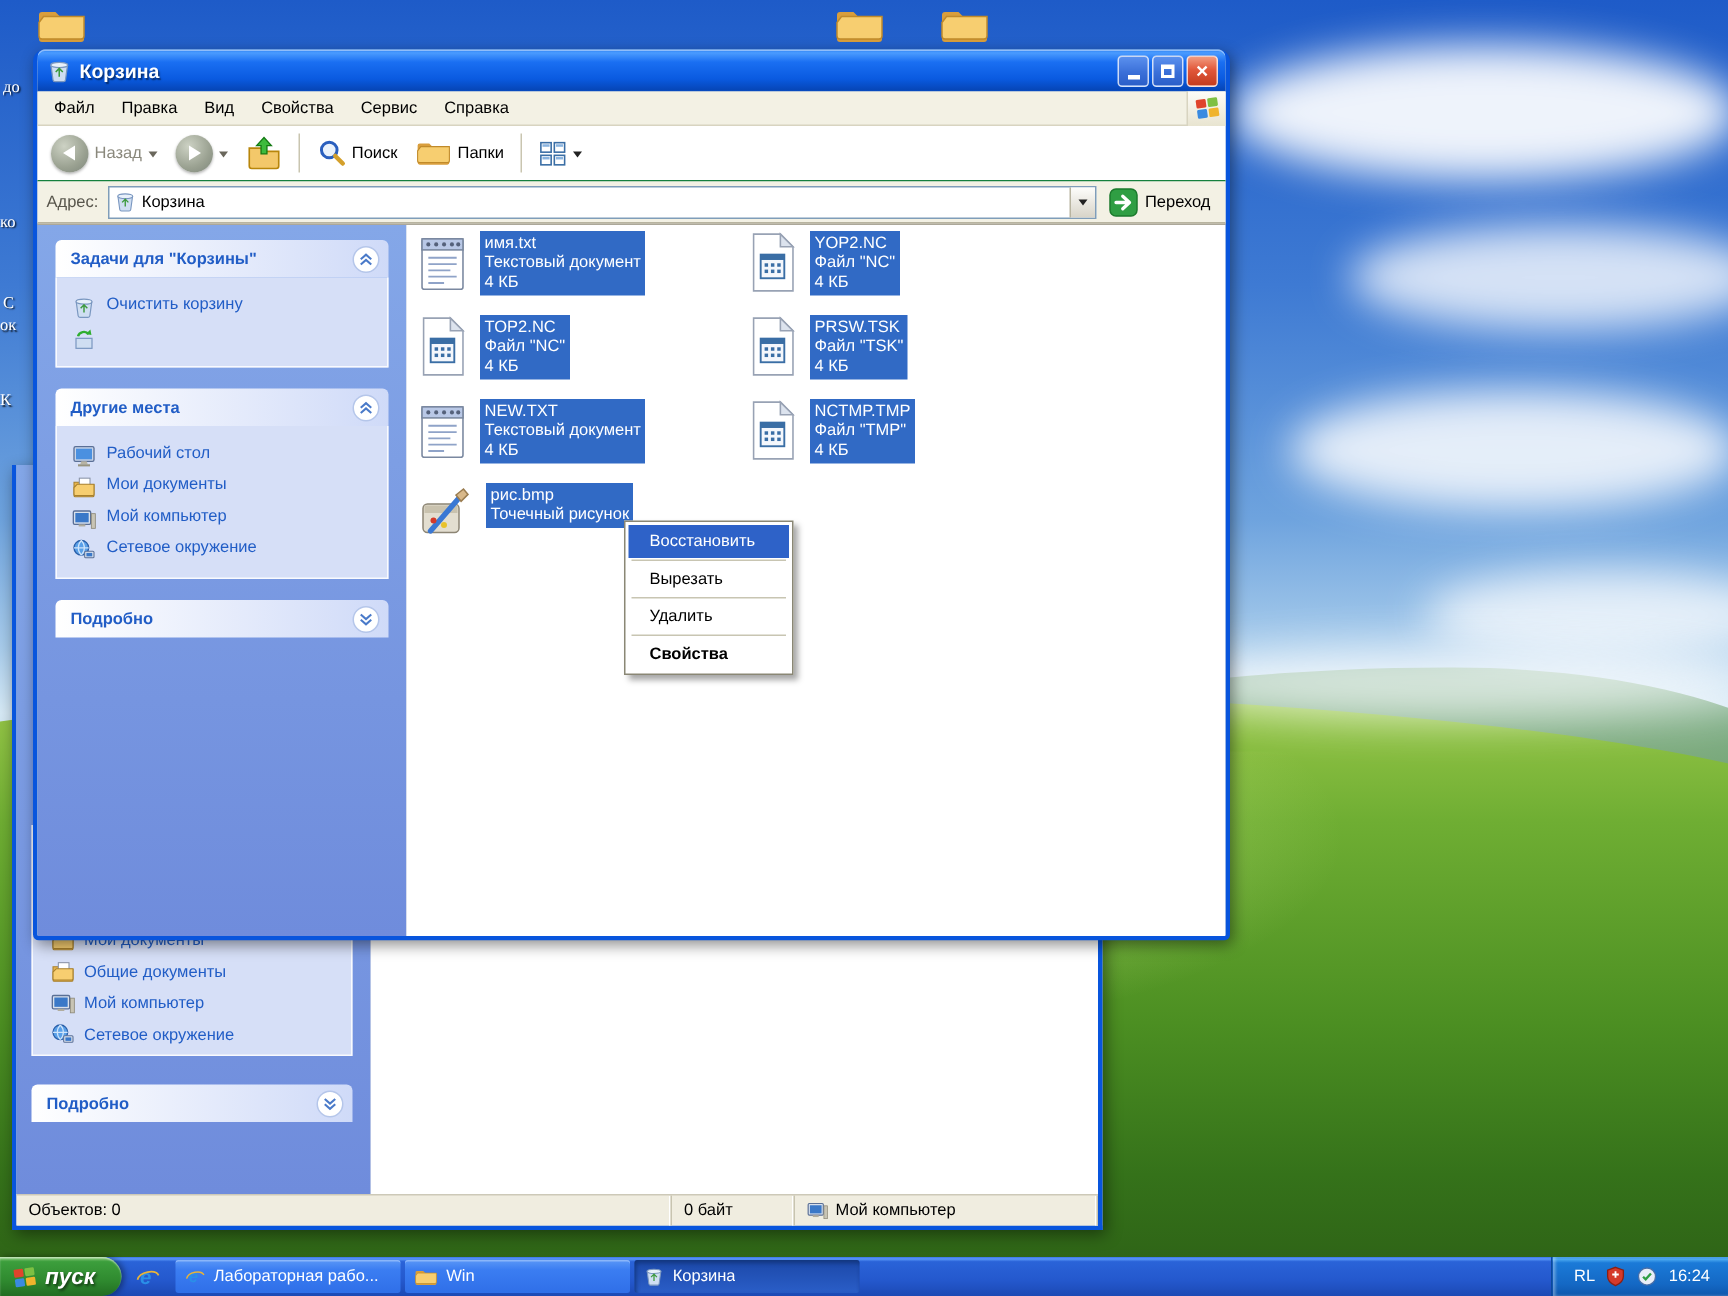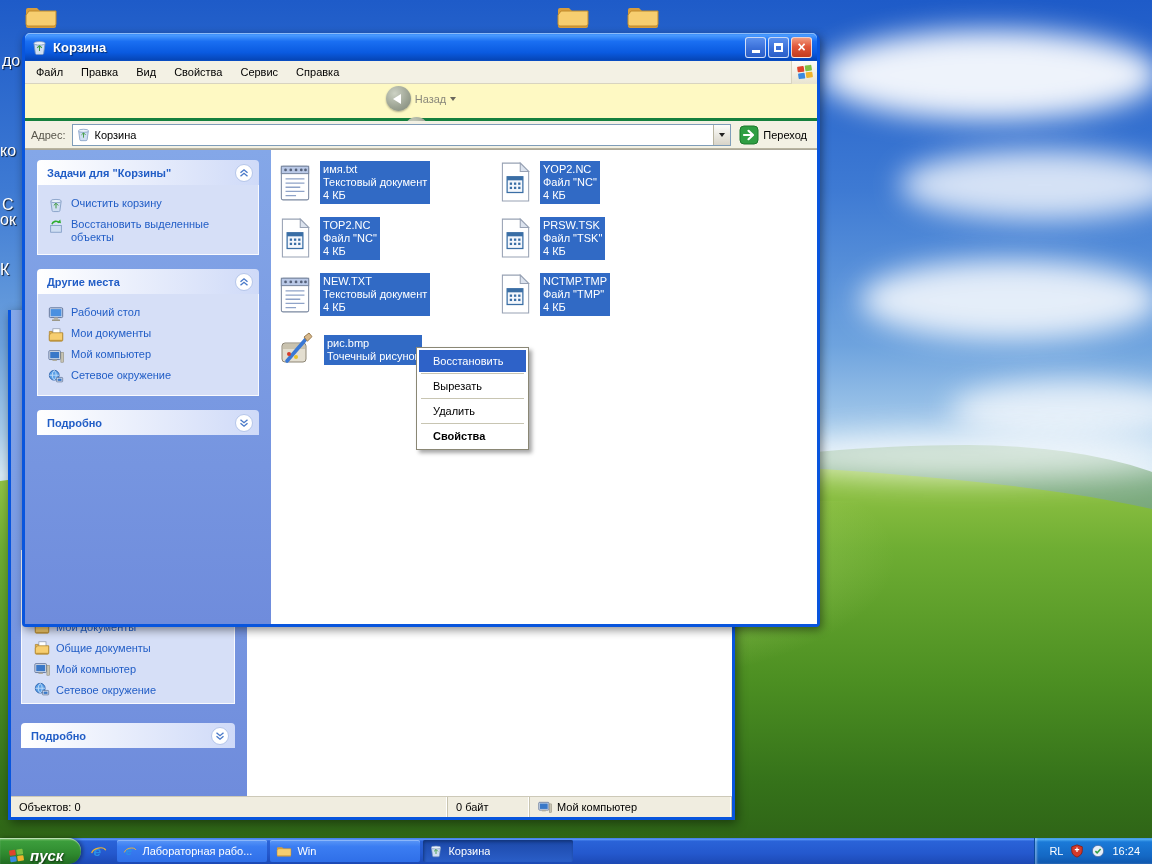--- a/index.html
+++ b/index.html
@@ -19,21 +19,21 @@
     background:radial-gradient(ellipse at 50% 30%, rgba(220,240,150,.55), rgba(220,240,150,0) 70%); }
   .cloud { position:absolute; background:rgba(255,255,255,.92); border-radius:50%; filter:blur(14px); }
   .c1 { left:820px; top:30px; width:340px; height:90px; }
   .c2 { left:900px; top:150px; width:280px; height:70px; opacity:.85; }
   .c3 { left:860px; top:260px; width:300px; height:80px; opacity:.9; }
   .c4 { left:950px; top:380px; width:240px; height:60px; opacity:.8; }
   .c5 { left:760px; top:430px; width:420px; height:50px; opacity:.7; }
   .haze { position:absolute; left:720px; right:0; top:470px; height:60px; background:rgba(255,255,255,.55); filter:blur(16px); }
 
   .desk-folder { position:absolute; width:34px; height:28px; }
-  .edge-label { position:absolute; color:#fff; text-shadow:1px 1px 1px rgba(0,0,0,.8); font-size:16px; }
+  .edge-label { position:absolute; color:#fff; text-shadow:1px 1px 1px rgba(0,0,0,.8); font-size:11px;font-family:Liberation Serif, serif; }
 
   svg.ic { display:block; }
 
   
   .xpwin { background:#ece9d8; border:3px solid #0855dd; border-top:none; box-shadow:2px 3px 10px rgba(0,0,0,.45); }
 
   
   .bgwin { position:absolute; left:8px; top:310px; width:727px; height:510px; z-index:1; }
   .bgwin-body { position:absolute; left:0; right:0; top:0; bottom:21px; display:flex; }
   .bg-side { width:236px; background:linear-gradient(180deg,#84a7e8 0%,#6f8cdc 100%); position:relative; }
@@ -64,21 +64,21 @@
   .tb-btn.close { background:linear-gradient(180deg,#f19a7e 0%,#e1573a 45%,#c33b1e 100%); }
   .gl-min { width:8px; height:3px; background:#fff; margin-top:9px; }
   .gl-max { width:9px; height:9px; border:2px solid #fff; border-top-width:3px; }
   .gl-close { color:#fff; font-size:14px; font-weight:bold; line-height:1; }
 
   .menubar { height:23px; background:#f3f1e4; border-bottom:1px solid #d8d4c0; display:flex; align-items:center; padding-left:2px; }
   .menu-item { padding:3px 9px; cursor:pointer; }
   .menu-logo { margin-left:auto; width:26px; height:23px; display:flex; align-items:center; justify-content:center;
     border-left:1px solid #d8d4c0; background:linear-gradient(180deg,#fdfcf8,#e8e4d0); }
 
-  .toolbar { height:37px; background:#fef9c3; border-bottom:3px solid #15803d; display:flex; align-items:center; padding:0 4px; gap:2px;flex-direction:column; }
+  .toolbar { height:37px; background:#ffffff; border-bottom:1px solid #15803d; display:flex; align-items:center; padding:0 4px; gap:2px; }
   .tool { display:flex; align-items:center; gap:4px; padding:2px 5px; border-radius:3px; cursor:pointer; }
   .tool.disabled { cursor:default; }
   .nav-circle { width:25px; height:25px; border-radius:50%; display:flex; align-items:center; justify-content:center;
     background:radial-gradient(circle at 35% 30%, #cdd2c4, #9aa191 60%, #7c857a); box-shadow:0 1px 2px rgba(0,0,0,.3); }
   .arr-l { width:0; height:0; border:5px solid transparent; border-right:8px solid #fff; border-left:0; margin-left:-2px; }
   .arr-r { width:0; height:0; border:5px solid transparent; border-left:8px solid #fff; border-right:0; margin-right:-2px; }
   .lbl-dis { color:#8a887c; }
   .dd { width:0; height:0; border:3px solid transparent; border-top:4px solid #6a675c; margin-top:4px; }
   .dd-dark { border-top-color:#222; }
   .tsep { width:1px; height:26px; background:#c9c5b0; box-shadow:1px 0 0 #fff; margin:0 4px; }
@@ -97,36 +97,36 @@
   .panel-hd { height:25px; background:linear-gradient(90deg,#ffffff 0%,#cfdaf8 100%); border-radius:4px 4px 0 0;
     display:flex; align-items:center; justify-content:space-between; padding:0 6px 0 10px; color:#215dc6; font-weight:bold; cursor:pointer; }
   .chev { width:18px; height:18px; border-radius:50%; background:#fff; border:1px solid #b5c6ea;
     display:flex; align-items:center; justify-content:center; }
   .panel-bd { background:#d6dff7; border:1px solid rgba(255,255,255,.85); border-top:none; padding:7px 6px 5px 10px; }
   .task-link { display:flex; align-items:flex-start; gap:7px; color:#215dc6; margin:5px 0; cursor:pointer; line-height:13px; }
   .task-link svg { flex:0 0 auto; margin-top:0; }
 
   .filearea { flex:1; background:#fff; position:relative; padding:4px 0 0 6px; }
   .tiles { display:grid; grid-template-columns:220px 220px; grid-auto-rows:56px; }
-  .tile { display:flex; align-items:center; gap:7px; cursor:pointer; }
+  .tile { display:flex; align-items:flex-start; gap:7px; cursor:pointer; }
   .tile-text { display:inline-block; padding:2px 3px; line-height:13px; background:#316ac5; color:#fff; }
 
   .ctx { position:absolute; left:145px; top:197px; width:113px; background:#fff; border:1px solid #8a8775;
     box-shadow:3px 3px 4px rgba(0,0,0,.35); padding:2px; z-index:20; }
   .ctx-item { height:22px; display:flex; align-items:center; padding-left:14px; cursor:pointer; }
   .ctx-item.hl { background:#2e62c8; color:#fff; }
   .ctx-item.bold { font-weight:bold; }
   .ctx-sep { height:1px; background:#c8c5b2; margin:1px 2px; }
 
   .statusbar { height:22px; background:#f0ede0; border-top:1px solid #cdc9b8; display:flex; align-items:center; gap:6px; padding:0 8px; }
 
   
   .taskbar { position:absolute; left:0; right:0; bottom:0; height:26px; z-index:50; display:flex; align-items:stretch;
     background:linear-gradient(180deg,#3a74e8 0%,#5a97f8 5%,#2a63d8 12%,#2458cd 60%,#1c49b4 100%); }
-  .start { display:flex; align-items:flex-end; gap:5px; padding:0 18px 0 8px; border-radius:0 13px 13px 0; cursor:pointer;
+  .start { display:flex; align-items:center; gap:5px; padding:0 18px 0 8px; border-radius:0 13px 13px 0; cursor:pointer;
     background:linear-gradient(180deg,#8fce7d 0%,#3c9e3c 12%,#2f8a2f 60%,#226d22 100%);
     box-shadow:2px 0 4px rgba(0,0,0,.4), inset 0 1px 1px rgba(255,255,255,.5); }
   .start-label { color:#fff; font-weight:bold; font-style:italic; font-size:15px; text-shadow:1px 1px 2px rgba(0,0,0,.6); }
   .ql { display:flex; align-items:center; padding:0 9px; gap:6px; }
   .tbtn { width:150px; margin:2px 2px 2px 1px; border-radius:2px; display:flex; align-items:center; gap:5px; padding:0 6px;
     color:#fff; cursor:pointer; white-space:nowrap; overflow:hidden;
     background:linear-gradient(180deg,#5a97f7 0%,#3b7df2 30%,#2f6fe8 100%); box-shadow:inset 0 1px 0 #8ab6fa; }
   .tbtn.active { background:linear-gradient(180deg,#1c48a8 0%,#2a5ec8 100%); box-shadow:inset 1px 2px 3px #12367e; }
   .tbtn span { overflow:hidden; text-overflow:ellipsis; }
   .tray { margin-left:auto; display:flex; align-items:center; gap:7px; padding:0 12px 0 14px; color:#fff;
@@ -456,21 +456,20 @@
             <div class="task-link">
               <svg class="ic" width="16" height="16">
                   <use href="#i-recycle"></use>
                 </svg>
               <span>Очистить корзину</span>
               </div>
             <div class="task-link">
               <svg class="ic" width="16" height="16">
                   <use href="#i-restore"></use>
                 </svg>
-              <span>Восстановить выделенные объекты</span>
               </div>
           </div>
         </div>
 
         <div class="panel">
           <div class="panel-hd">
             <span>Другие места</span>
             <span class="chev">
                 <svg class="ic" width="10" height="10">
                   <use href="#i-chev-up"></use>

